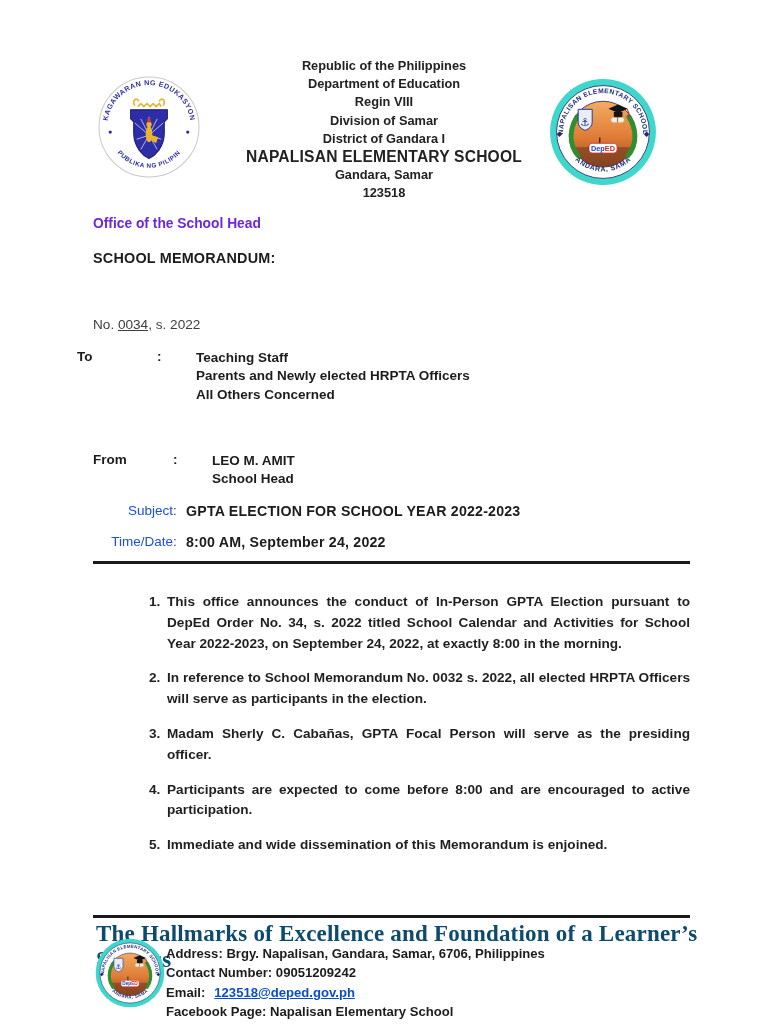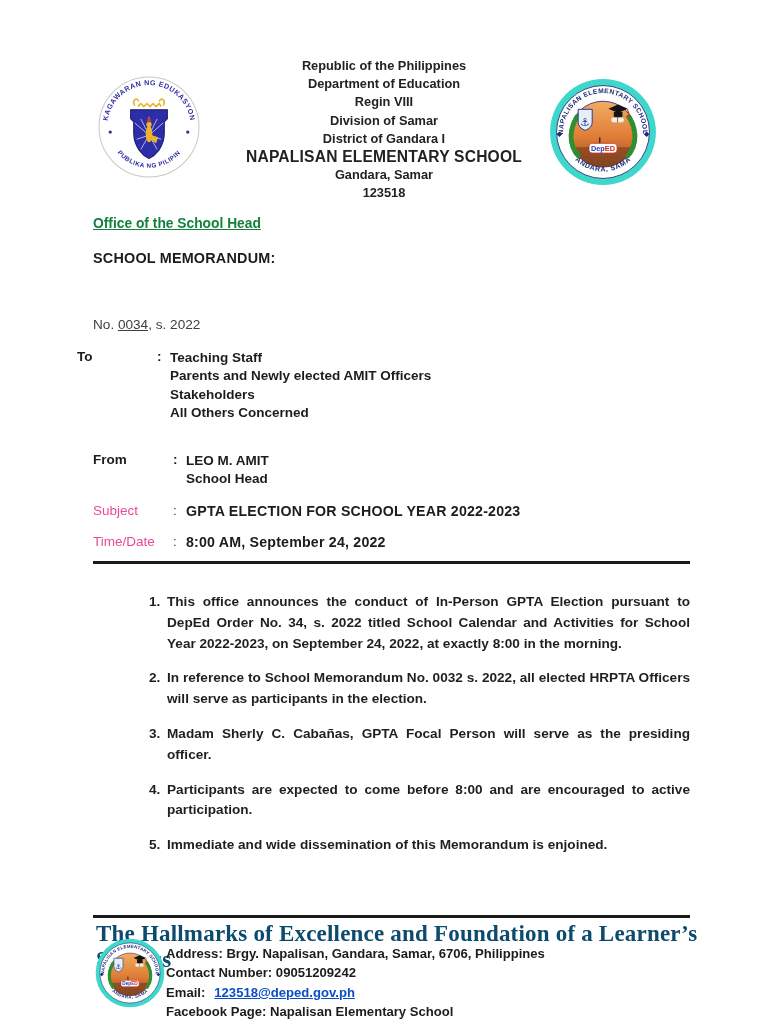--- a/index.html
+++ b/index.html
@@ -22,33 +22,33 @@
     font-size: 12.8px;
     line-height: 18.2px;
     color: #222;
   }
   .school-name { font-size: 15.6px; letter-spacing: 0.2px; }
   .seal { position: absolute; }
   .seal-left  { left: 98px;  top: 76px;  width: 102px; height: 102px; }
   .seal-right { left: 548px; top: 78px;  width: 110px; height: 108px; }
 
   
-  .office-line { top: 216px; left: 93px; font-size: 13.8px; font-weight: 700; color: #15803d; text-decoration: underline; }
+  .office-line { top: 216px; left: 93px; font-size: 13.8px; font-weight: 700; color: #6d28d9; }
   .memo-title  { top: 250px; left: 93px; font-size: 14.4px; font-weight: 700; color: #1c1c1c; letter-spacing: 0.2px; }
   .memo-no     { top: 281px; left: 93px; font-size: 13.6px; color: #3d3d3d; margin-top: 36px; }
   .memo-no .u  { text-decoration: underline; }
 
   
   .kv-row { display: flex; font-size: 13.5px; }
   .kv-label { width: 80px; flex: 0 0 80px; font-weight: 700; color: #1c1c1c; }
-  .kv-label.plain { font-weight: 400; color: #ec4899; }
+  .kv-label.plain { font-weight: 400; color: #1d4ed8; text-align: right; }
   .kv-colon { width: 13px; flex: 0 0 13px; font-weight: 700; }
   .kv-colon.plain { font-weight: 400; color: #3c3c3c; }
   .kv-value { font-weight: 700; color: #1c1c1c; }
-  .kv-value .line { line-height: 18.4px; }
+  .kv-value .line { line-height: 18.4px; margin-left: 26px; }
   .row-to       { top: 349px; left: 77px; right: 78px; }
   .row-from     { top: 452px; left: 93px; right: 78px; }
   .row-subject  { top: 503px; left: 93px; right: 78px; }
   .row-timedate { top: 534px; left: 93px; right: 78px; }
   .row-subject .kv-value, .row-timedate .kv-value { font-size: 14.2px; letter-spacing: 0.2px; }
 
   .rule { position: absolute; left: 93px; right: 78px; height: 3px; background: #1a1a1a; }
   .rule-top { top: 561px; }
   .rule-bottom { top: 915px; height: 2.6px; }
 
@@ -192,22 +192,21 @@
 
 <div class="abs office-line">Office of the School Head</div>
 <div class="abs memo-title">SCHOOL MEMORANDUM:</div>
 <div class="abs memo-no"><span>No. </span><span class="u">0034,</span><span> s. 2022</span></div>
 
 <div class="abs kv-row row-to">
   <span class="kv-label">To</span>
   <span class="kv-colon">:</span>
   <div class="kv-value">
     <div class="line">Teaching Staff</div>
-    <div class="line">Parents and Newly elected AMIT Officers</div>
-    <div class="line">Stakeholders</div>
+    <div class="line">Parents and Newly elected HRPTA Officers</div>
     <div class="line">All Others Concerned</div>
   </div>
 </div>
 
 <div class="abs kv-row row-from">
   <span class="kv-label">From</span>
   <span class="kv-colon">:</span>
   <div class="kv-value">
     <div class="line">LEO M. AMIT</div>
     <div class="line">School Head</div>

